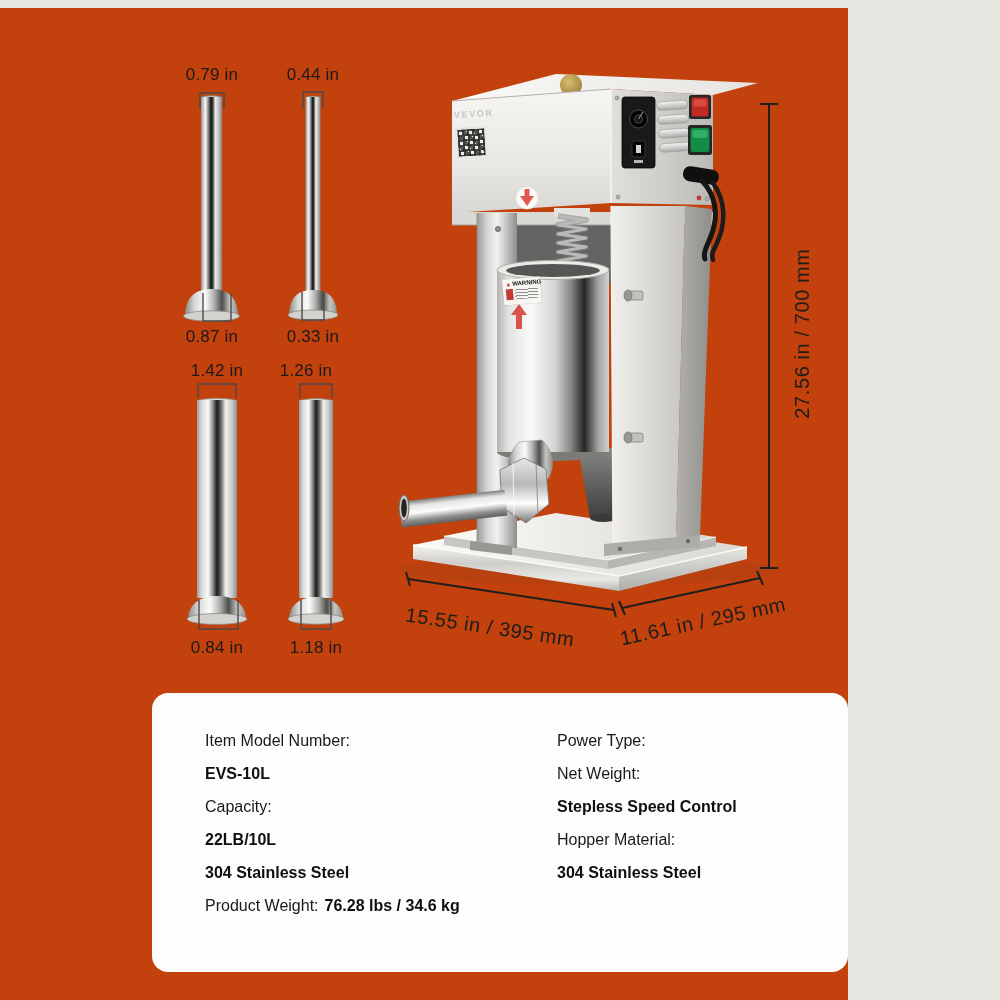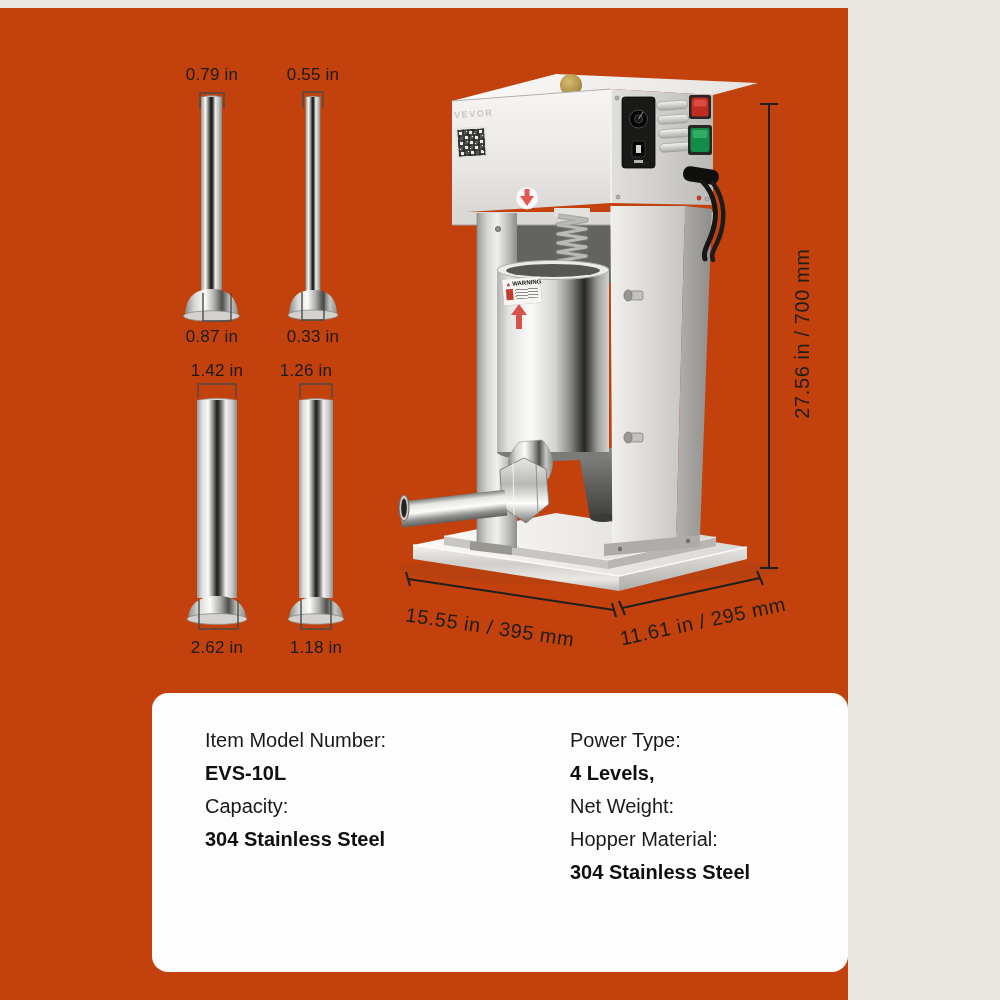--- a/index.html
+++ b/index.html
@@ -24,21 +24,21 @@
            box-shadow:0 0 1px rgba(0,0,0,.35);}
   .w-head{font-size:6px;font-weight:bold;color:#151515;line-height:6px;white-space:nowrap;}
   .w-tri{color:#c23b34;margin-right:1px;}
   .w-body{display:flex;gap:2px;margin-top:2px;}
   .w-red{width:7px;height:11px;background:#c23b34;}
   .w-lines{flex:1;height:11px;
            background:repeating-linear-gradient(0deg,#8f8e8b 0 1px,transparent 1px 3px);}
   .spec-card{position:absolute;left:152px;top:685px;width:696px;height:279px;
              background:#fdfdfd;border-radius:16px;}
   .spec-col{position:absolute;top:31px;}
-  .spec-line{height:33px;line-height:33px;font-size:20px;white-space:nowrap;}
+  .spec-line{height:33px;line-height:33px;font-size:16px;white-space:nowrap;}
   .s-label{color:#191918;font-weight:400;}
   .s-value{color:#0f0f0e;font-weight:700;}
   .footer .s-label{margin-right:6px;}
 </style>
 </head>
 <body>
 
 <div class="canvas">
 
   <svg class="abs" style="left:0;top:0" width="1000" height="1000" viewBox="0 0 1000 1000">
@@ -311,26 +311,26 @@
         <ellipse cx="316" cy="394" rx="17" ry="3.4" fill="#d8d7d4" stroke="#85847f" stroke-width=".7"></ellipse>
         <rect x="299" y="392" width="34" height="198" fill="url(#tubeB)"></rect>
         <path d="M289,610 C290,597 300,589 316,589 C332,589 342,597 343,610 Z" fill="url(#funnel)"></path>
         <ellipse cx="316" cy="611" rx="28" ry="5.2" fill="#d3d2cf" stroke="#8b8a86" stroke-width=".8"></ellipse>
         <path d="M301,592 L301,621 L331,621 L331,592" fill="none" stroke="#4c4b49" stroke-width="1.4"></path>
       </g>
     </g>
   </svg>
 
   <div class="tube-lbl" style="left:152px;top:57px">0.79 in</div>
-  <div class="tube-lbl" style="left:253px;top:57px">0.55 in</div>
+  <div class="tube-lbl" style="left:253px;top:57px">0.44 in</div>
   <div class="tube-lbl" style="left:152px;top:319px">0.87 in</div>
   <div class="tube-lbl" style="left:253px;top:319px">0.33 in</div>
   <div class="tube-lbl" style="left:157px;top:353px">1.42 in</div>
   <div class="tube-lbl" style="left:246px;top:353px">1.26 in</div>
-  <div class="tube-lbl" style="left:157px;top:630px">2.62 in</div>
+  <div class="tube-lbl" style="left:157px;top:630px">0.84 in</div>
   <div class="tube-lbl" style="left:256px;top:630px">1.18 in</div>
 
   <div class="dim-lbl" style="left:687px;top:314px;transform:rotate(-90deg)">27.56 in / 700 mm</div>
   <div class="dim-lbl" style="left:375px;top:608px;transform:rotate(8.5deg)">15.55 in / 395 mm</div>
   <div class="dim-lbl" style="left:588px;top:602px;transform:rotate(-12deg)">11.61 in / 295 mm</div>
 
   <div class="brand">VEVOR</div>
   <div class="qr"></div>
   <div class="warning">
     <div class="w-head"><span class="w-tri">▲</span><span>WARNING</span></div>
@@ -338,24 +338,28 @@
       <div class="w-red"></div>
       <div class="w-lines"></div>
     </div>
   </div>
 
   <div class="spec-card">
     <div class="spec-col" style="left:53px">
       <div class="spec-line s-label">Item Model Number:</div>
       <div class="spec-line s-value">EVS-10L</div>
       <div class="spec-line s-label">Capacity:</div>
+      <div class="spec-line s-value">22LB/10L</div>
       <div class="spec-line s-value">304 Stainless Steel</div>
+      <div class="spec-line footer">
+        <span class="s-label">Product Weight:</span><span class="s-value">76.28 lbs / 34.6 kg</span>
+      </div>
     </div>
-    <div class="spec-col" style="left:418px">
+    <div class="spec-col" style="left:405px">
       <div class="spec-line s-label">Power Type:</div>
-      <div class="spec-line s-value">4 Levels,</div>
       <div class="spec-line s-label">Net Weight:</div>
+      <div class="spec-line s-value">Stepless Speed Control</div>
       <div class="spec-line s-label">Hopper Material:</div>
       <div class="spec-line s-value">304 Stainless Steel</div>
     </div>
   </div>
 
 </div>
 
 </body></html>

